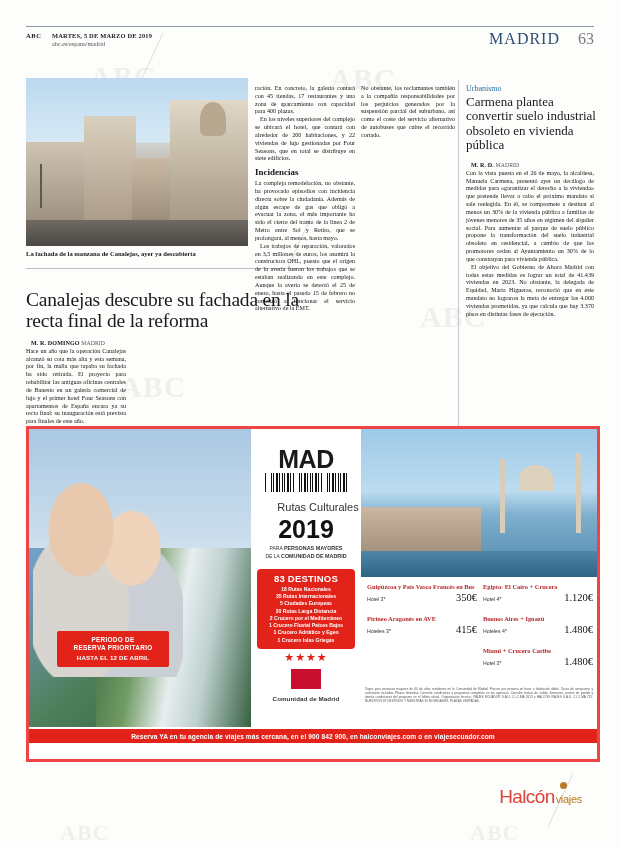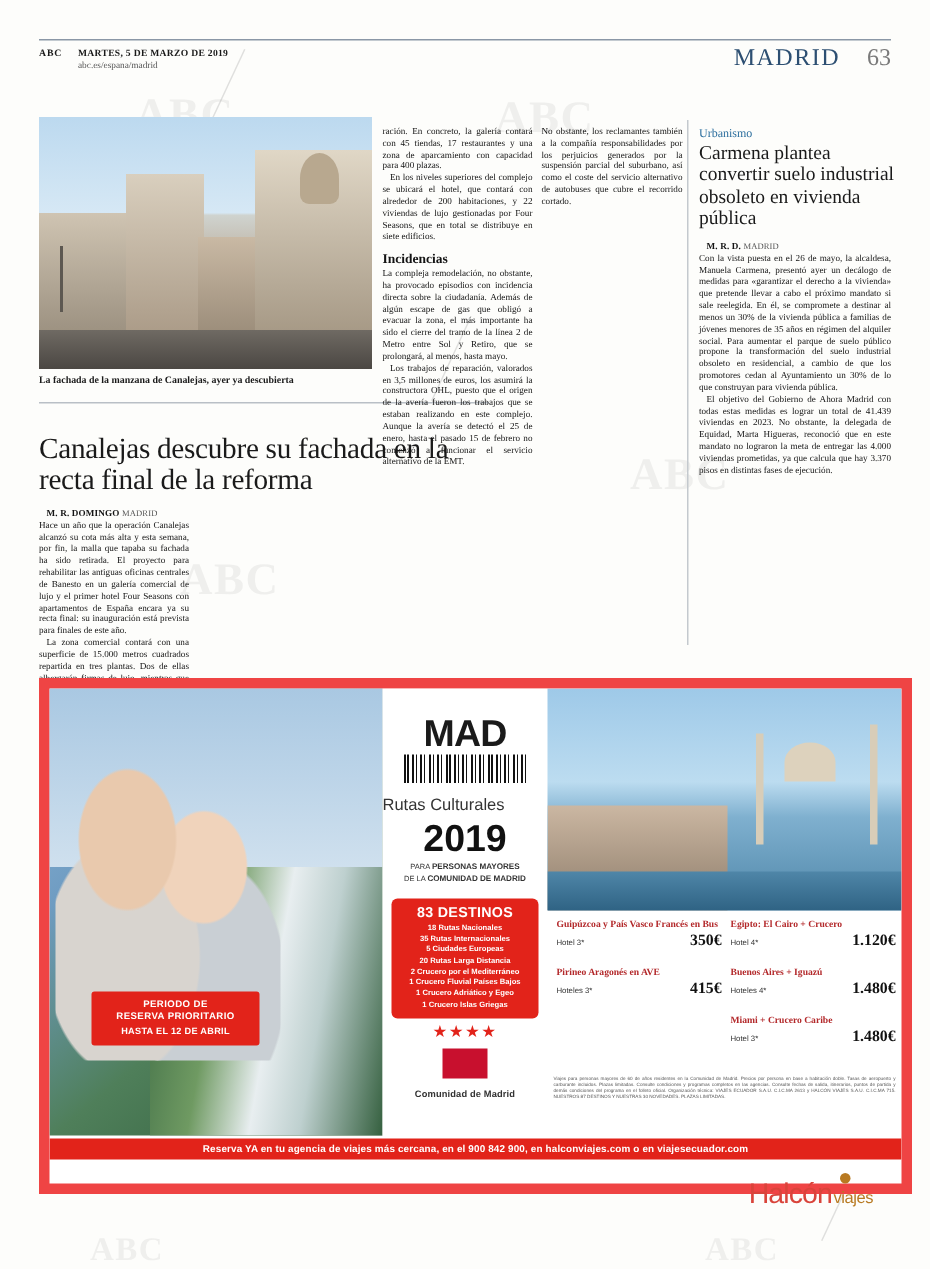--- a/index.html
+++ b/index.html
@@ -66,22 +66,22 @@
   .byline .city{font-weight:400;color:#555;font-size:5.7px;}
   .subhead{font-size:9px;font-weight:700;margin:5px 0 2px 0;line-height:1.1;}
 
   
   .sec-kicker{position:absolute;left:466px;top:84px;font-size:8px;font-weight:400;color:#2d6f9e;}
   .sec-headline{position:absolute;left:466px;top:95px;width:130px;font-size:13px;
       line-height:1.1;font-weight:400;}
   .vline{position:absolute;width:1px;background:#c4c9ce;}
 
   
-  .ad{position:absolute;left:26px;top:452px;width:568px;height:330px;
-      background:#fff;border:7px solid #ef4444;overflow:hidden;}
+  .ad{position:absolute;left:26px;top:426px;width:568px;height:330px;
+      background:#fff;border:3px solid #ef4444;overflow:hidden;}
   .ad-photoL{position:absolute;left:0;top:0;width:222px;height:298px;
       background:linear-gradient(140deg,#8fb8d8 0%,#6f9cc2 30%,#4f7f5a 62%,#2f5c3a 100%);
       overflow:hidden;}
   .ad-photoL .sky{position:absolute;left:0;top:0;width:100%;height:40%;
       background:linear-gradient(#a9c8e2,#cfe0ee);}
   .ad-photoL .falls{position:absolute;left:30%;top:40%;width:70%;height:60%;
       background:linear-gradient(100deg,#3d6b45 0%,#6f9a62 30%,#e8eef0 52%,#bed0cf 70%,#35603f 100%);}
   .ad-photoL .couple{position:absolute;left:4px;top:18px;width:150px;height:230px;
       background:radial-gradient(ellipse at 32% 36%,#e9c9ad 0 22%,rgba(233,201,173,0) 23%),
                  radial-gradient(ellipse at 66% 44%,#f0d3bb 0 20%,rgba(240,211,187,0) 21%),
@@ -92,22 +92,22 @@
       font-family:"Liberation Sans",sans-serif;}
   .badge-prio .l1{font-size:6.4px;font-weight:700;letter-spacing:.3px;}
   .badge-prio .l2{font-size:6.4px;font-weight:700;letter-spacing:.3px;margin-top:1px;}
   .badge-prio .l3{font-size:6.1px;font-weight:700;margin-top:2.5px;letter-spacing:.2px;}
 
   .ad-center{position:absolute;left:222px;top:0;width:110px;height:298px;background:#fff;}
   .mad-logo{position:absolute;left:0;top:16px;width:110px;text-align:center;
       font-family:"Liberation Sans",sans-serif;font-size:25px;font-weight:700;letter-spacing:-.5px;}
   .barcode{position:absolute;left:14px;top:44px;width:82px;height:19px;
       background:repeating-linear-gradient(90deg,#111 0 1.4px,#fff 1.4px 2.6px,#111 2.6px 3.4px,#fff 3.4px 5.6px);}
-  .rutas{position:absolute;left:0;top:72px;width:100px;text-align:left;
-      font-family:"Liberation Sans",sans-serif;font-size:11px;color:#333;}
+  .rutas{position:absolute;left:0;top:72px;width:100px;text-align:center;
+      font-family:"Liberation Sans",sans-serif;font-size:11px;color:#333;padding-left:17px;}
   .year{position:absolute;left:0;top:86px;width:110px;text-align:center;
       font-family:"Liberation Sans",sans-serif;font-size:25px;font-weight:700;color:#111;}
   .para{position:absolute;left:0;top:116px;width:110px;text-align:center;
       font-family:"Liberation Sans",sans-serif;font-size:5px;color:#333;line-height:1.45;}
   .para b{font-size:5.4px;}
   .destinos{position:absolute;left:6px;top:140px;width:98px;padding:4px 0 5px;
       background:#e2231a;border-radius:4px;text-align:center;color:#fff;
       font-family:"Liberation Sans",sans-serif;}
   .destinos .tt{font-size:9.5px;font-weight:700;letter-spacing:.2px;}
   .destinos ul{list-style:none;margin:2px 0 0;padding:0;}
@@ -130,21 +130,21 @@
   .ad-photoR .water{position:absolute;left:0;bottom:0;width:100%;height:26px;
       background:linear-gradient(#4f86a8,#2f6384);}
 
   .offers{position:absolute;left:332px;top:150px;width:236px;height:110px;padding:4px 6px 0;
       box-sizing:border-box;}
   .offer{position:absolute;width:110px;}
   .offer .dest{font-family:"Liberation Serif",serif;font-size:6.4px;font-weight:700;
       color:#b3292b;line-height:1.18;}
   .offer .row{display:flex;align-items:baseline;justify-content:space-between;margin-top:1px;}
   .offer .hot{font-family:"Liberation Sans",sans-serif;font-size:5.2px;color:#333;}
-  .offer .price{font-family:"Liberation Serif",serif;font-size:10.5px;font-weight:700;color:#111;text-align:right;}
+  .offer .price{font-family:"Liberation Serif",serif;font-size:10.5px;font-weight:400;color:#111;text-align:right;}
   .legal{position:absolute;left:336px;top:258px;width:228px;font-size:3.1px;
       line-height:1.34;color:#555;text-align:justify;font-family:"Liberation Sans",sans-serif;}
 
   .ad-banner{position:absolute;left:0;top:300px;width:568px;height:14px;background:#e2231a;
       color:#fff;font-family:"Liberation Sans",sans-serif;font-size:6.6px;font-weight:700;
       display:flex;align-items:center;justify-content:center;letter-spacing:.1px;}
 
   .logo-ecuador{position:absolute;left:46px;top:784px;}
   .ec-mark{display:inline-block;width:20px;height:20px;border-radius:50%;background:#1a4fa0;
       position:relative;vertical-align:middle;}

